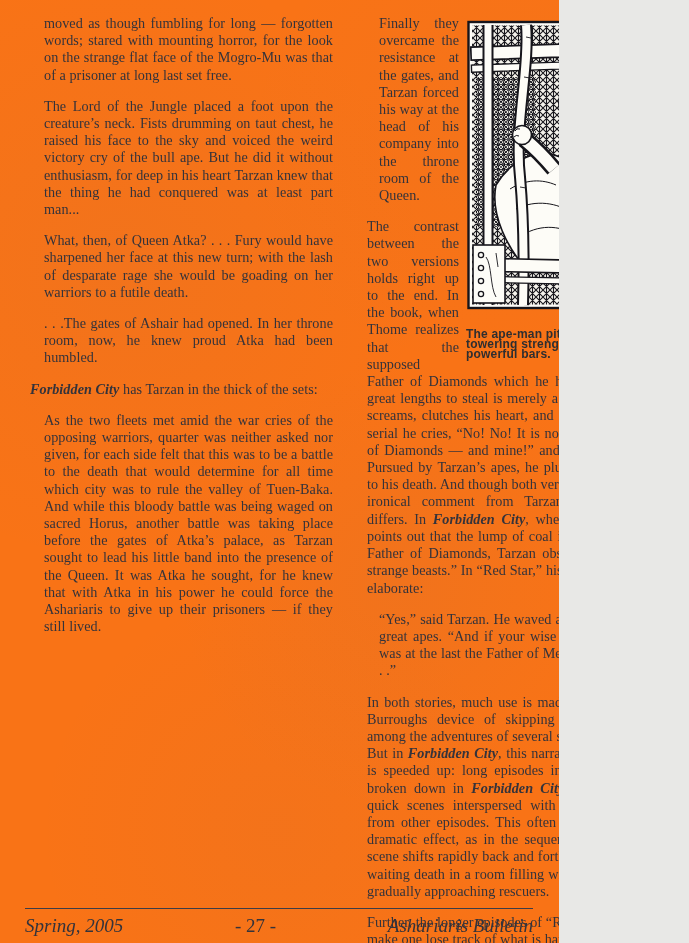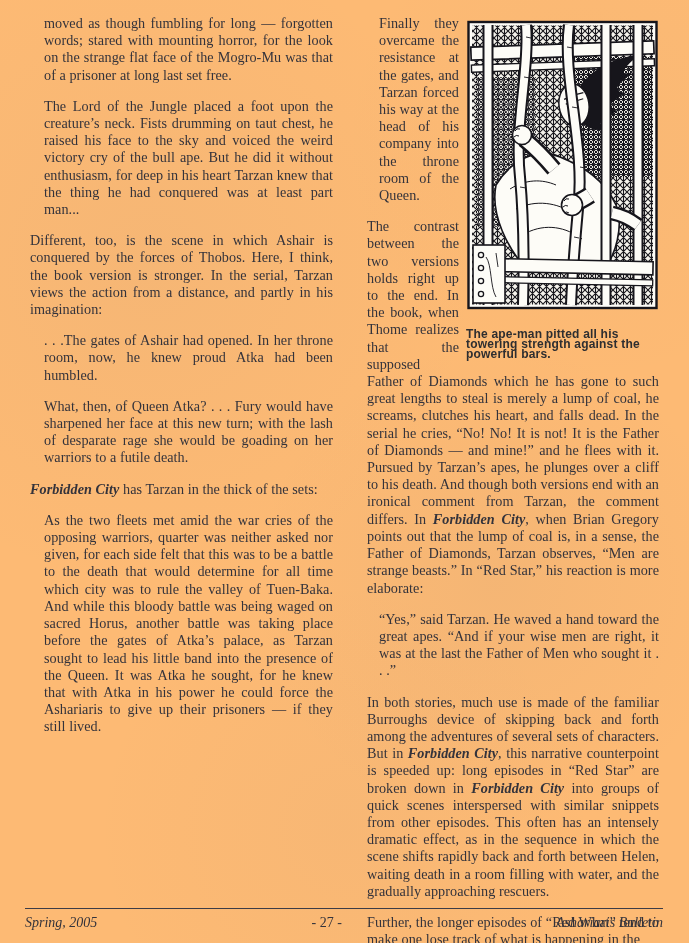--- a/index.html
+++ b/index.html
@@ -1,19 +1,19 @@
 <!DOCTYPE html>
 <html><head>
 <meta charset="utf-8">
 <style>
   html,body{margin:0;padding:0;}
   body{width:689px;background:#e8e8e6;}
   .page{
-    position:relative;width:689px;height:943px;overflow:hidden;
-    background:#fdba74;
+    position:relative;width:559px;height:943px;overflow:hidden;
+    background:#f97316;
     font-family:"Liberation Serif","DejaVu Serif",serif;
     color:#34333b;
   }
   
   .page::before{
     content:"";position:absolute;inset:0;pointer-events:none;
     background:
       radial-gradient(circle at 22% 28%, rgba(110,110,125,0.05), transparent 38%),
       radial-gradient(circle at 72% 62%, rgba(110,110,125,0.06), transparent 32%),
       radial-gradient(circle at 50% 88%, rgba(110,110,125,0.04), transparent 28%),
@@ -43,38 +43,37 @@
     font-family:"Liberation Sans","DejaVu Sans",sans-serif;
     font-size:12px;font-weight:bold;line-height:10px;
     text-align:left;color:#2e2e30;letter-spacing:0.2px;
   }
 
   .footer{
     position:absolute;left:25px;right:26px;top:908px;
     border-top:1.6px solid #3d3c46;
     padding-top:6px;
     display:flex;justify-content:space-between;align-items:baseline;
-    font-size:14px;
+    font-size:19px;
   }
   .footer .left,.footer .right{font-style:italic;}
   .footer .center{font-style:normal;text-align:right;}
 </style>
 </head>
 <body>
 
 <div class="page">
 
   <div class="columns">
 
     <div class="col-left">
       <p class="block quote"><span>moved as though fumbling for long — forgotten words; stared with mounting horror, for the look on the strange flat face of the Mogro-Mu was that of a prisoner at long last set free.</span></p>
       <p class="block quote"><span>The Lord of the Jungle placed a foot upon the creature’s neck. Fists drumming on taut chest, he raised his face to the sky and voiced the weird victory cry of the bull ape. But he did it without enthusiasm, for deep in his heart Tarzan knew that the thing he had conquered was at least part man...</span></p>
-      <p class="block normal"><span>Different, too, is the scene in which Ashair is conquered by the forces of Thobos. Here, I think, the book version is stronger. In the serial, Tarzan views the action from a distance, and partly in his imagination:</span></p>
+      <p class="block quote"><span>What, then, of Queen Atka? . . . Fury would have sharpened her face at this new turn; with the lash of desparate rage she would be goading on her warriors to a futile death.</span></p>
       <p class="block quote"><span>. . .The gates of Ashair had opened. In her throne room, now, he knew proud Atka had been humbled.</span></p>
-      <p class="block quote"><span>What, then, of Queen Atka? . . . Fury would have sharpened her face at this new turn; with the lash of desparate rage she would be goading on her warriors to a futile death.</span></p>
       <p class="block normal"><i>Forbidden City</i><span> has Tarzan in the thick of the sets:</span></p>
       <p class="block quote"><span>As the two fleets met amid the war cries of the opposing warriors, quarter was neither asked nor given, for each side felt that this was to be a battle to the death that would determine for all time which city was to rule the valley of Tuen-Baka. And while this bloody battle was being waged on sacred Horus, another battle was taking place before the gates of Atka’s palace, as Tarzan sought to lead his little band into the presence of the Queen. It was Atka he sought, for he knew that with Atka in his power he could force the Ashariaris to give up their prisoners — if they still lived.</span></p>
     </div>
 
     <div class="col-right">
 
       <div class="figure">
         <svg viewBox="0 0 193 297" aria-hidden="true">
           <defs>
             <pattern id="xh" width="7" height="7" patternUnits="userSpaceOnUse">

